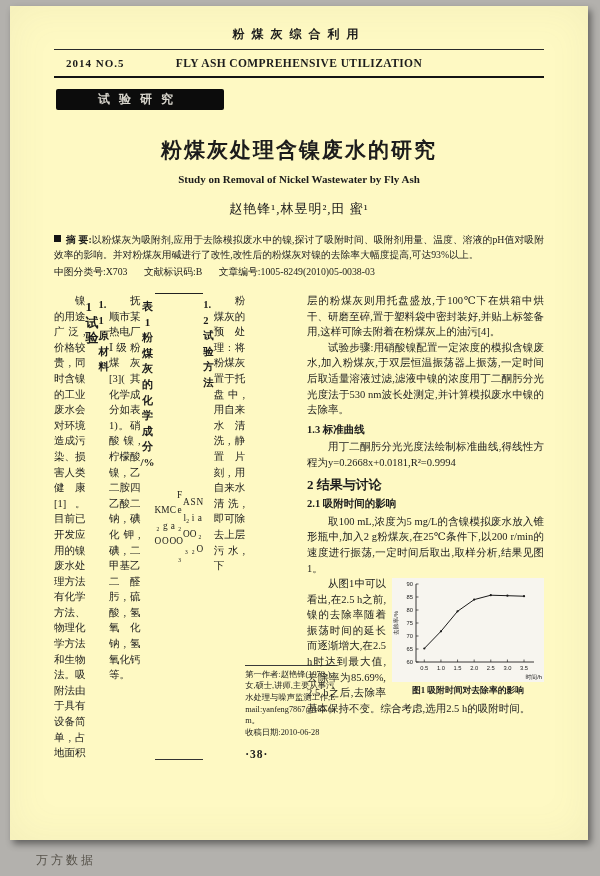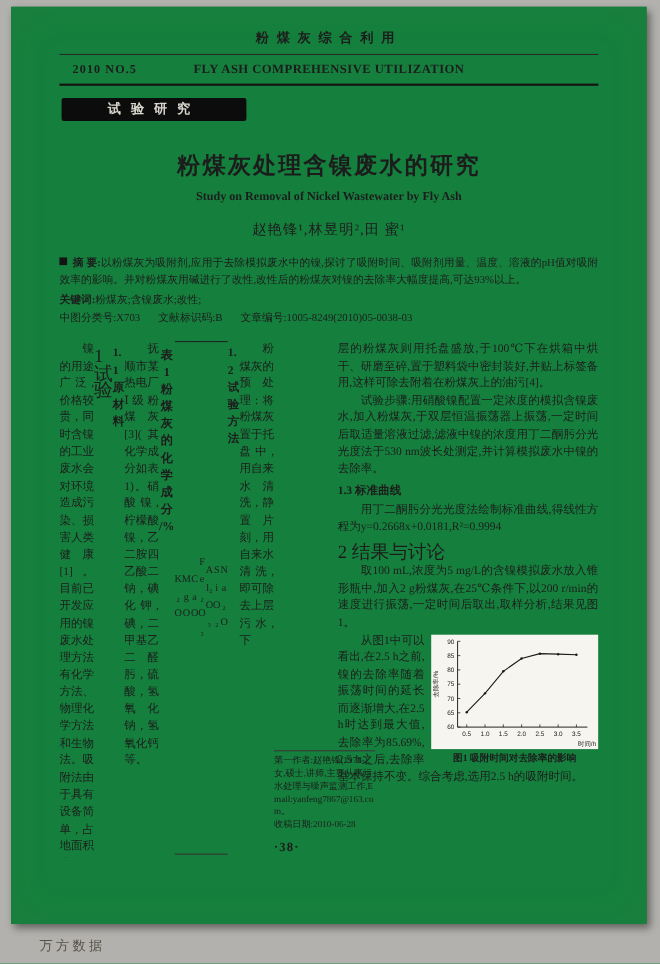--- a/index.html
+++ b/index.html
@@ -5,21 +5,21 @@
   html,body{margin:0;padding:0;}
   body{
     width:600px;height:876px;position:relative;
     background:#b3b1ad;
     font-family:"Liberation Serif","DejaVu Serif",serif;
     color:#1c1c1c;
     overflow:hidden;
   }
   .paper{
     position:absolute;left:10px;top:6px;width:578px;height:834px;
-    background:#15803d;
+    background:#fef9c3;
     box-shadow:3px 4px 7px rgba(0,0,0,.45), inset 0 0 40px rgba(120,110,90,.08);
     padding:20px 44px 0 44px;box-sizing:border-box;
   }
   
   .jr-cn{text-align:center;font-size:12px;font-weight:bold;letter-spacing:7px;}
   .hdr-rule1{border-top:1px solid #2a2a2a;margin-top:6px;}
   .hdr-row{position:relative;height:24px;margin-top:2px;}
   .issue{position:absolute;left:12px;top:5px;font-size:11px;font-weight:bold;letter-spacing:1px;}
   .jr-en{position:absolute;left:0;right:0;top:5px;text-align:center;font-size:11.5px;font-weight:bold;letter-spacing:.4px;}
   .hdr-rule2{border-top:2.5px solid #141414;}
@@ -39,21 +39,21 @@
   .meta b{font-weight:bold;}
   .kw{margin-top:4px;font-size:9.8px;}
   .clc{margin-top:4px;font-size:9.8px;}
   .clc span{margin-right:14px;}
   
   .body{display:flex;gap:16px;margin-top:14px;height:470px;overflow:hidden;}
   .col{width:237px;font-size:10.5px;line-height:15.6px;text-align:justify;word-break:break-all;}
   .col.left{display:flex;flex-direction:row;}
   .col p{margin:0;text-indent:2em;}
   .col p.noindent{text-indent:0;}
-  .h-l1{font-size:17px;font-weight:normal;margin:6px 0 3px;}
+  .h-l1{font-size:13px;font-weight:bold;margin:6px 0 3px;}
   .h-l2{font-size:10.5px;font-weight:bold;margin:4px 0 2px;}
   
   .tbl-cap{text-align:center;font-weight:bold;font-size:11px;margin:6px 0 2px;}
   table.chem{width:100%;border-collapse:collapse;font-size:9.3px;
     border-top:1.5px solid #222;border-bottom:1.5px solid #222;margin-bottom:3px;}
   table.chem th{font-weight:normal;border-bottom:.8px solid #333;padding:2px 0;text-align:center;}
   table.chem td{padding:3px 0;text-align:center;}
   
   .fnblock{margin-top:auto;}
   .fn-rule{width:92px;border-top:1px solid #3a3a3a;margin-bottom:3px;}
@@ -66,38 +66,35 @@
   .watermark{position:absolute;left:36px;bottom:7px;font-size:12px;color:#57534b;letter-spacing:3px;}
 </style>
 </head>
 <body>
 
 <div class="paper">
 
   <div class="jr-cn">粉煤灰综合利用</div>
   <div class="hdr-rule1"></div>
   <div class="hdr-row">
-    <span class="issue">2010  NO.5</span>
+    <span class="issue">2014  NO.5</span>
     <span class="jr-en">FLY ASH COMPREHENSIVE UTILIZATION</span>
   </div>
   <div class="hdr-rule2"></div>
 
   <div class="banner">
     <span>试验研究</span>
   </div>
 
   <div class="title">粉煤灰处理含镍废水的研究</div>
   <div class="title-en">Study on Removal of Nickel Wastewater by Fly Ash</div>
   <div class="authors">赵艳锋¹,林昱明²,田 蜜¹</div>
 
   <div class="meta">
     <span class="sq"></span><b>摘  要:</b><span>以粉煤灰为吸附剂,应用于去除模拟废水中的镍,探讨了吸附时间、吸附剂用量、温度、溶液的pH值对吸附效率的影响。并对粉煤灰用碱进行了改性,改性后的粉煤灰对镍的去除率大幅度提高,可达93%以上。</span>
-  </div>
-  <div class="kw">
-    <b>关键词:</b><span>粉煤灰;含镍废水;改性;</span>
   </div>
   <div class="clc">
     <span>中图分类号:X703</span>
     <span>文献标识码:B</span>
     <span>文章编号:1005-8249(2010)05-0038-03</span>
   </div>
 
   <div class="body">
 
     <div class="col left">
@@ -131,20 +128,21 @@
         <div class="pageno">·38·</div>
       </div>
     </div>
 
     <div class="col right">
       <p class="noindent">层的粉煤灰则用托盘盛放,于100℃下在烘箱中烘干、研磨至碎,置于塑料袋中密封装好,并贴上标签备用,这样可除去附着在粉煤灰上的油污[4]。</p>
       <p>试验步骤:用硝酸镍配置一定浓度的模拟含镍废水,加入粉煤灰,于双层恒温振荡器上振荡,一定时间后取适量溶液过滤,滤液中镍的浓度用丁二酮肟分光光度法于530 nm波长处测定,并计算模拟废水中镍的去除率。</p>
       <div class="h-l2">1.3  标准曲线</div>
       <p>用丁二酮肟分光光度法绘制标准曲线,得线性方程为y=0.2668x+0.0181,R²=0.9994</p>
       <div class="h-l1">2  结果与讨论</div>
+      <div class="h-l2">2.1  吸附时间的影响</div>
       <p>取100 mL,浓度为5 mg/L的含镍模拟废水放入锥形瓶中,加入2 g粉煤灰,在25℃条件下,以200 r/min的速度进行振荡,一定时间后取出,取样分析,结果见图1。</p>
 
       <div>
         <div class="fig">
           <svg width="152" height="104" viewBox="0 0 152 104">
               <line x1="24" y1="84" x2="142" y2="84" stroke="#222" stroke-width="0.9"></line>
               <line x1="24" y1="6" x2="24" y2="84" stroke="#222" stroke-width="0.9"></line>
               <line x1="24" y1="84" x2="26.5" y2="84" stroke="#222" stroke-width="0.7"></line>
               <text x="21" y="86" text-anchor="end" font-size="5.8" fill="#222" font-family="Liberation Sans, sans-serif">60</text>
               <line x1="24" y1="71" x2="26.5" y2="71" stroke="#222" stroke-width="0.7"></line>

